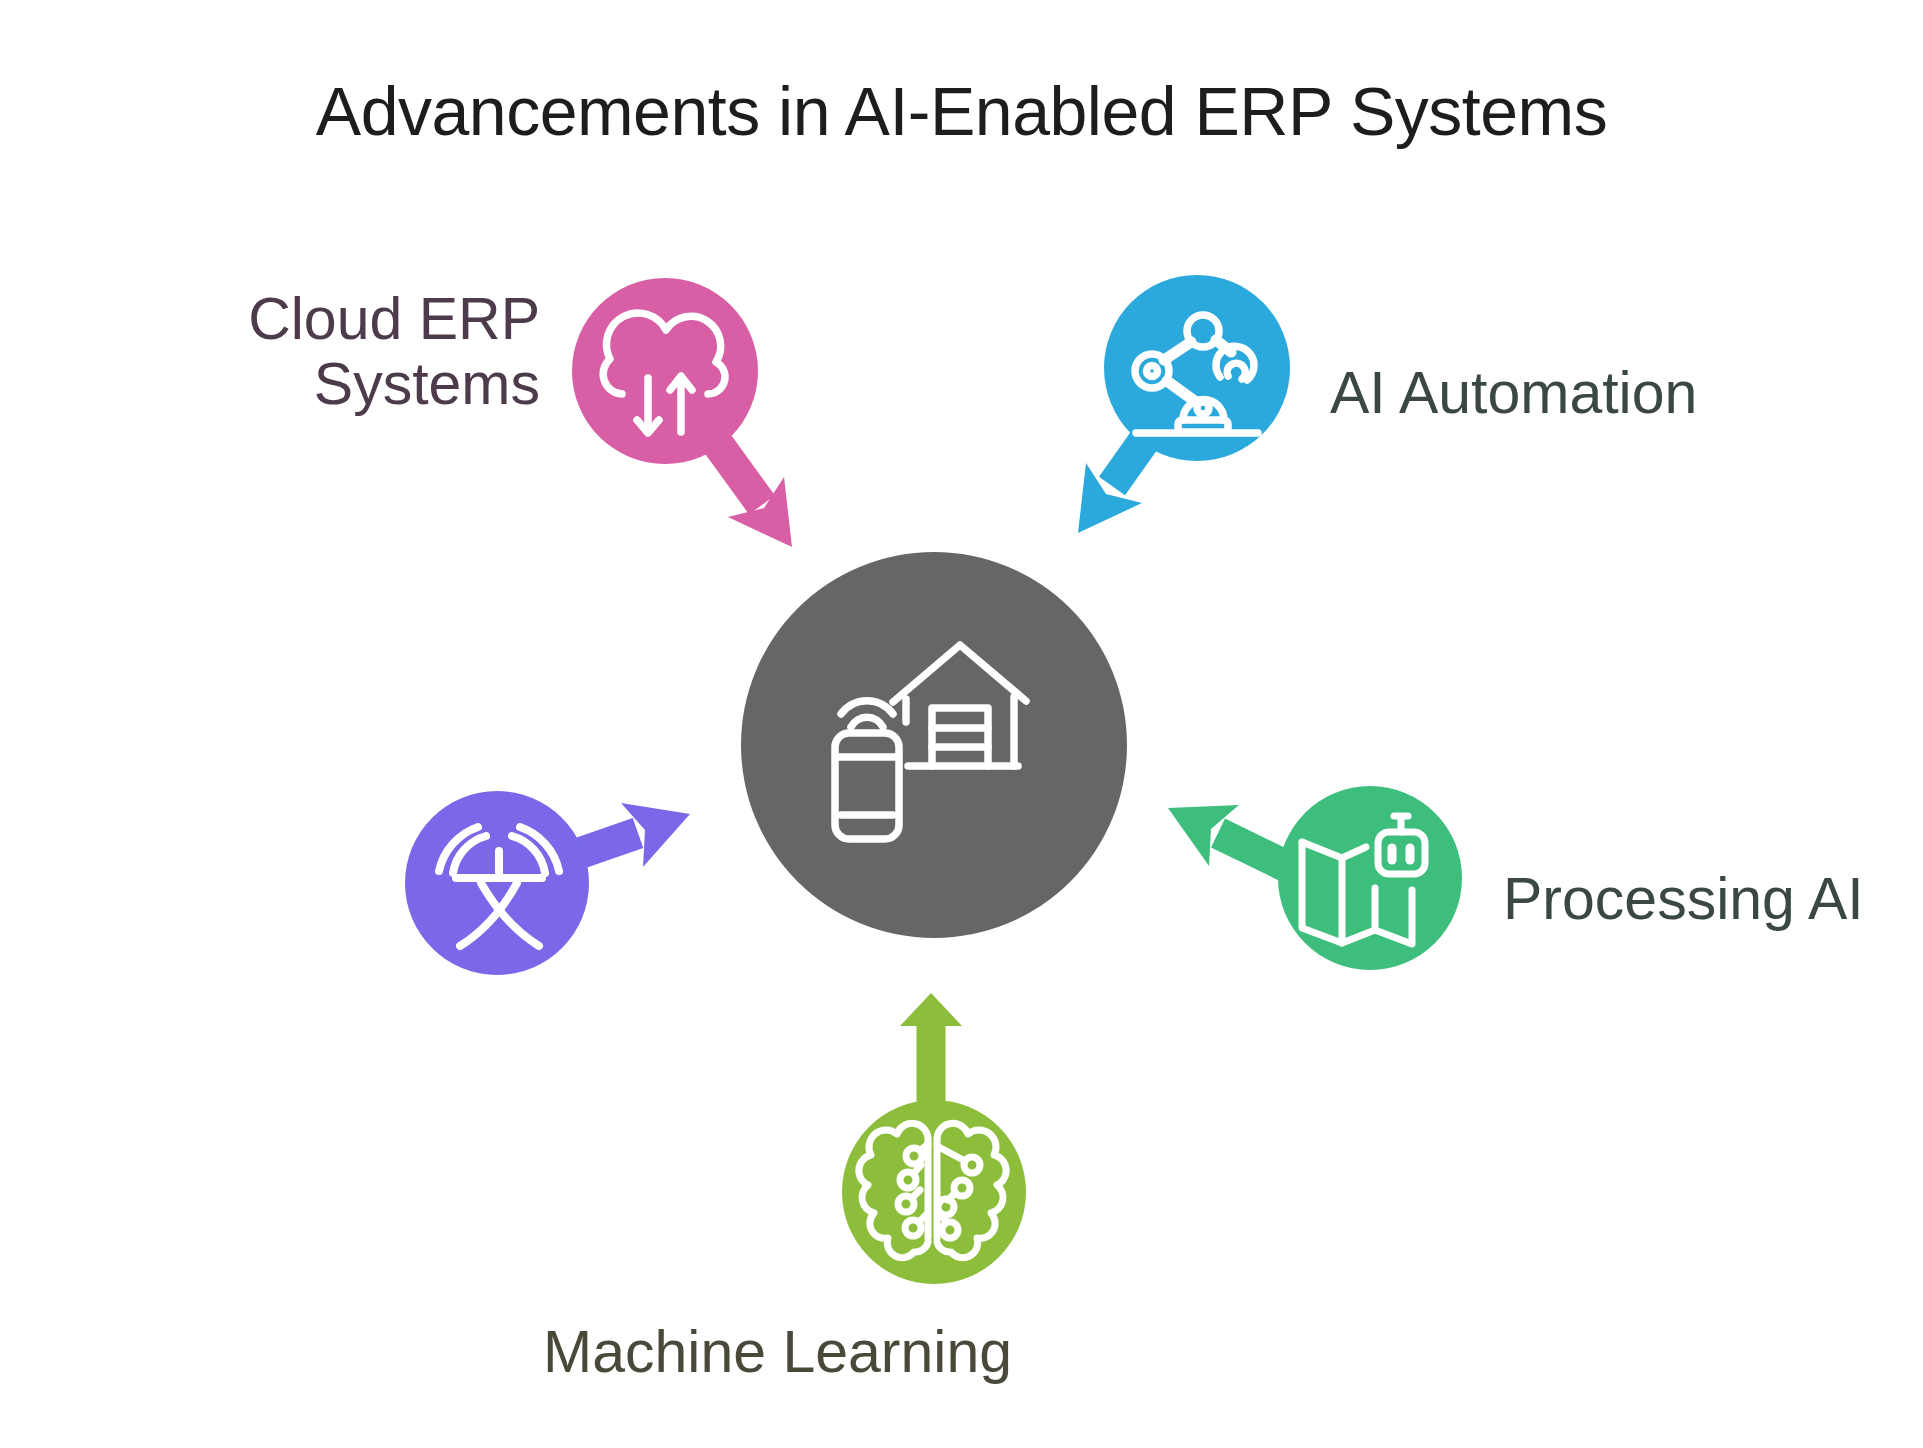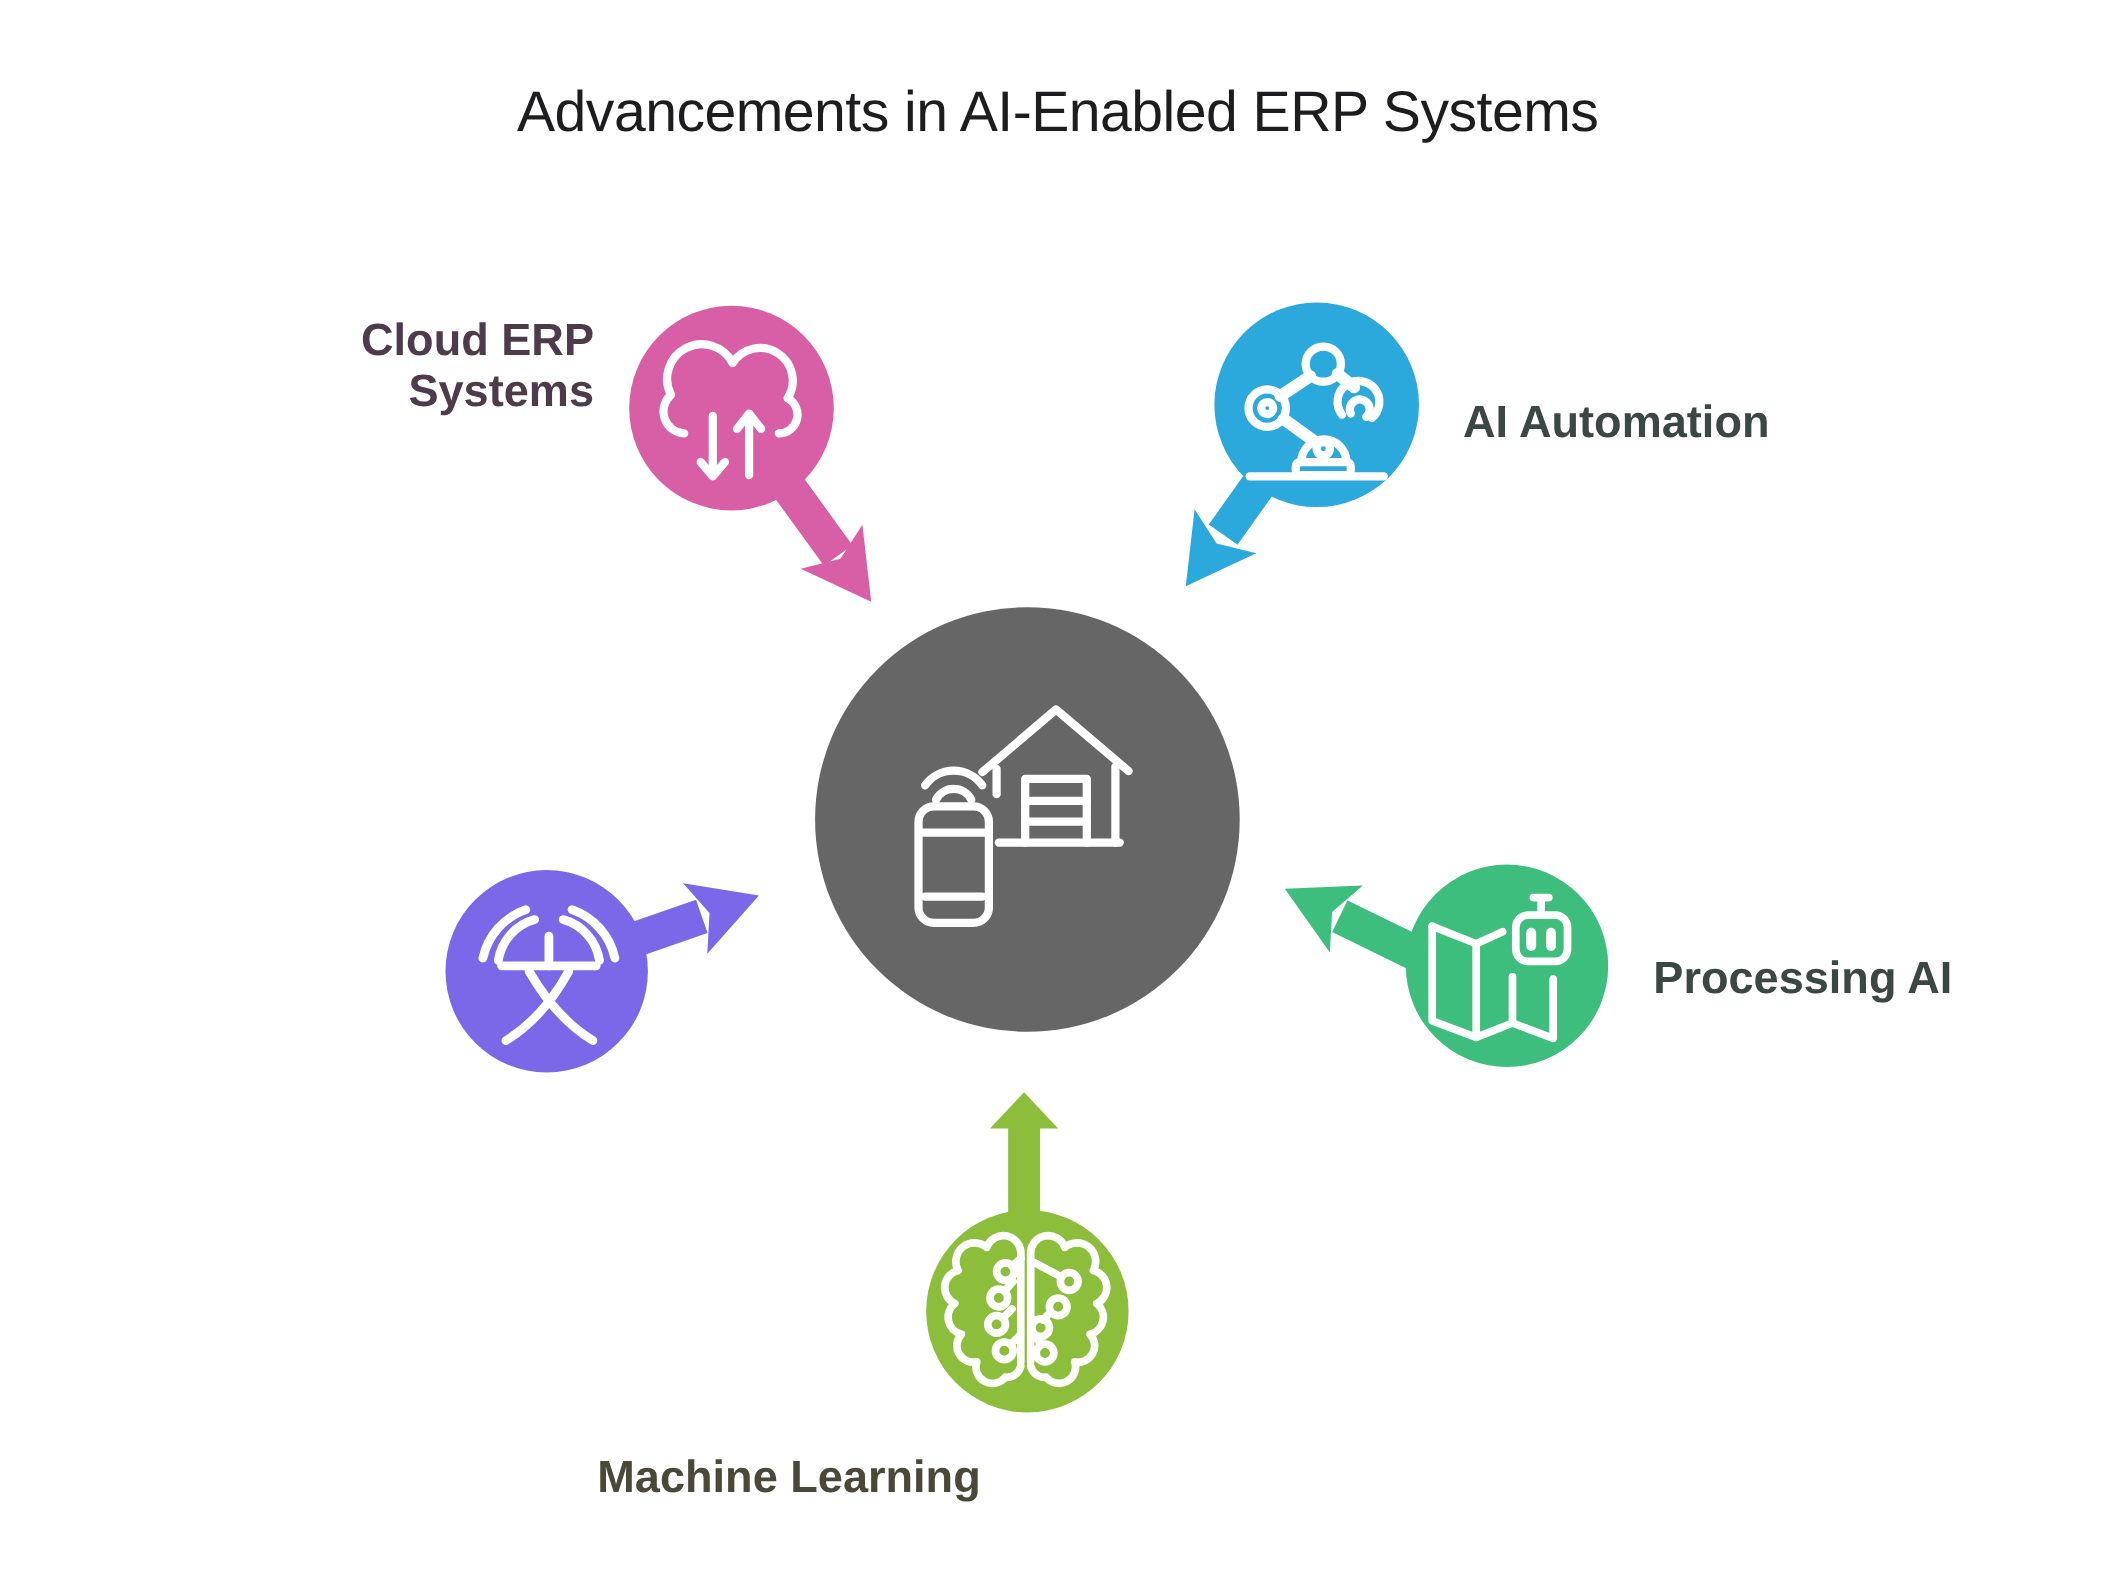--- a/index.html
+++ b/index.html
@@ -6,23 +6,23 @@
   body { width: 1923px; height: 1448px; }
   .canvas {
     position: relative; width: 1923px; height: 1448px;
     background: #ffffff; overflow: hidden;
     font-family: "Liberation Sans", "DejaVu Sans", sans-serif;
   }
   svg.diagram { position: absolute; left: 0; top: 0; width: 1923px; height: 1448px; }
   .title {
     position: absolute; top: 72px; left: 0; width: 100%;
     margin: 0; text-align: center;
-    font-size: 52px; font-weight: 500; letter-spacing: -0.5px;
+    font-size: 68px; font-weight: 500; letter-spacing: -0.5px;
   }
-  .node-label { position: absolute; font-size: 41px; line-height: 1.11; font-weight: 700; }
+  .node-label { position: absolute; font-size: 59px; line-height: 1.11; font-weight: 400; }
   .label-cloud      { left: 210px;  top: 287px;  width: 330px; text-align: right; }
   .label-automation { left: 1330px; top: 317px;  white-space: nowrap; margin-top: 44px; }
   .label-generative { left: 1503px; top: 867px;  white-space: nowrap; }
   .label-machine    { left: 543px;  top: 1320px; width: 800px; text-align: left; }
   .label-nlp        { left: 49px;   top: 822px;  width: 300px; text-align: right; }
 </style>
 </head>
 <body>
 
 <div class="canvas">

